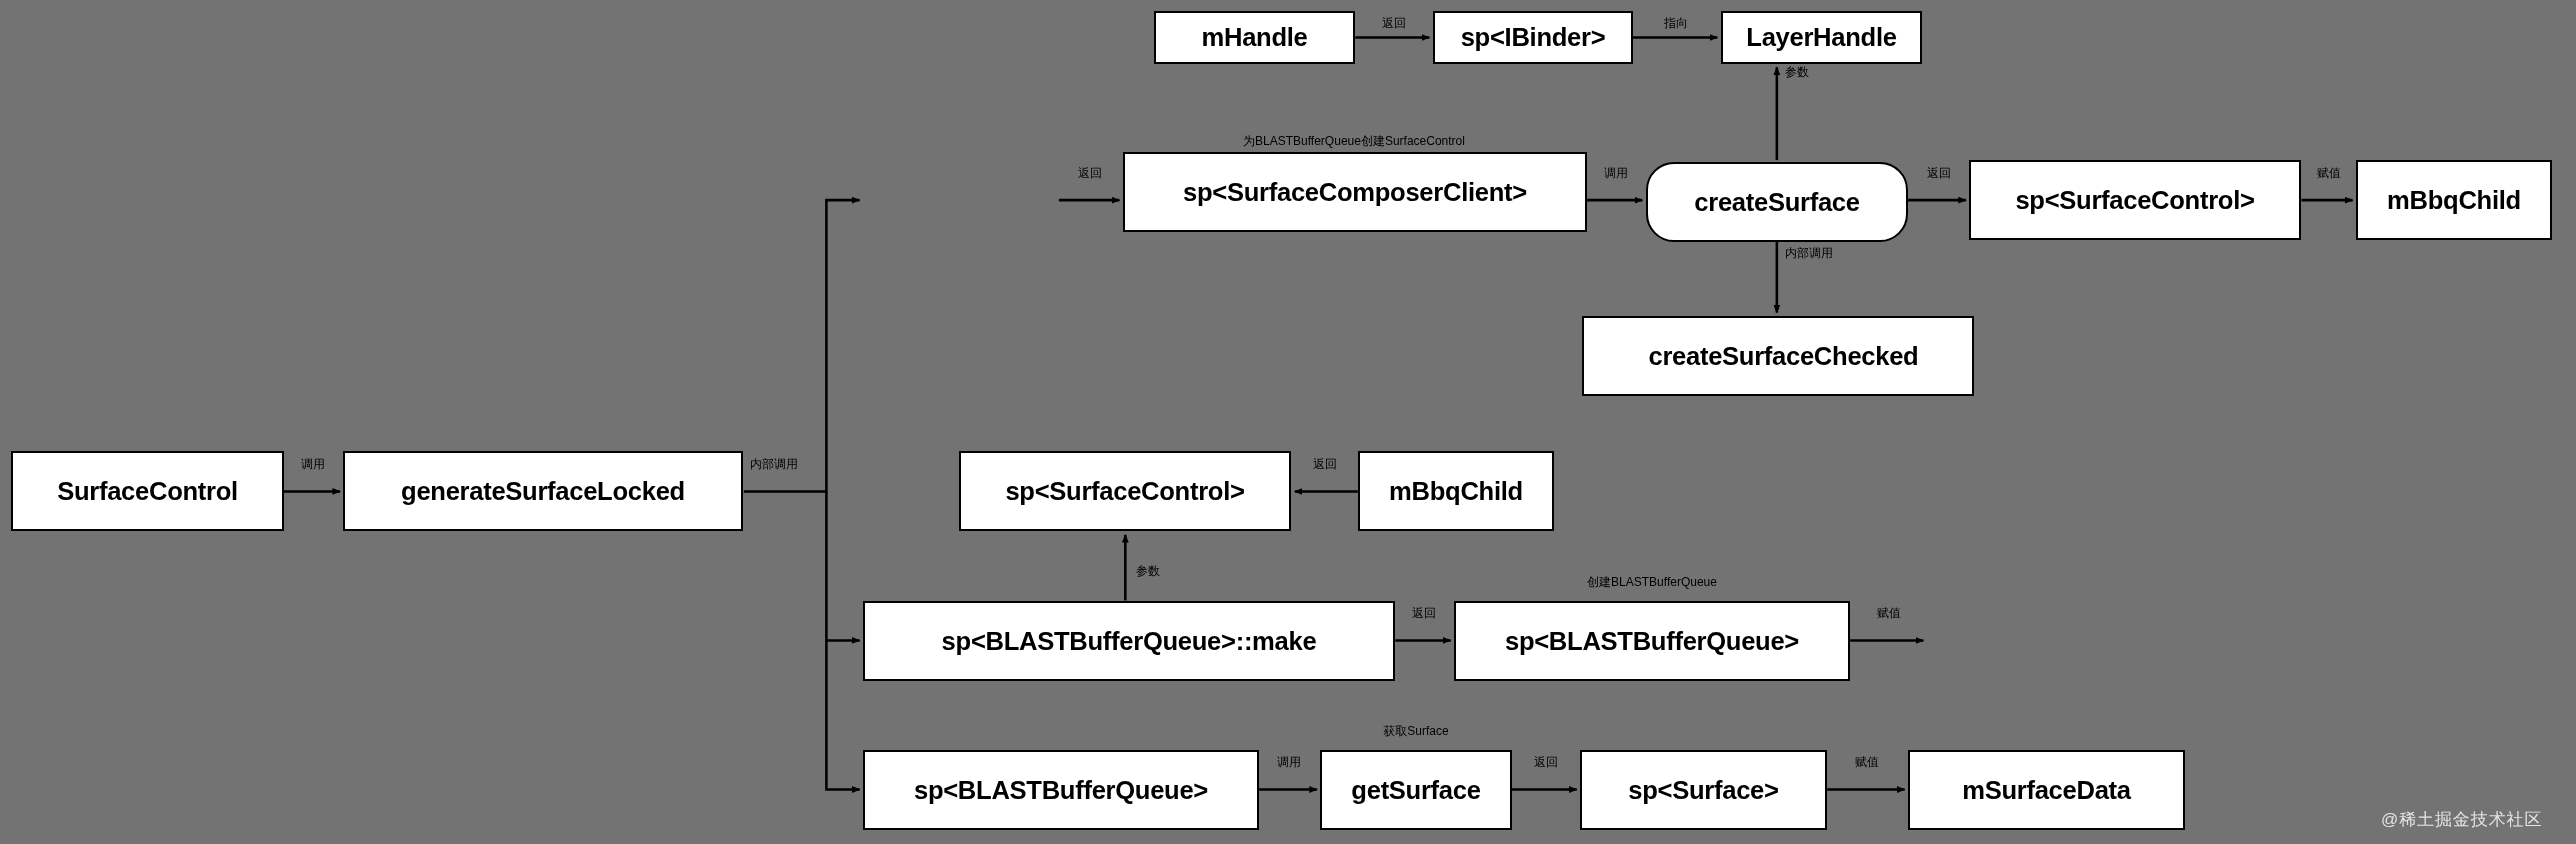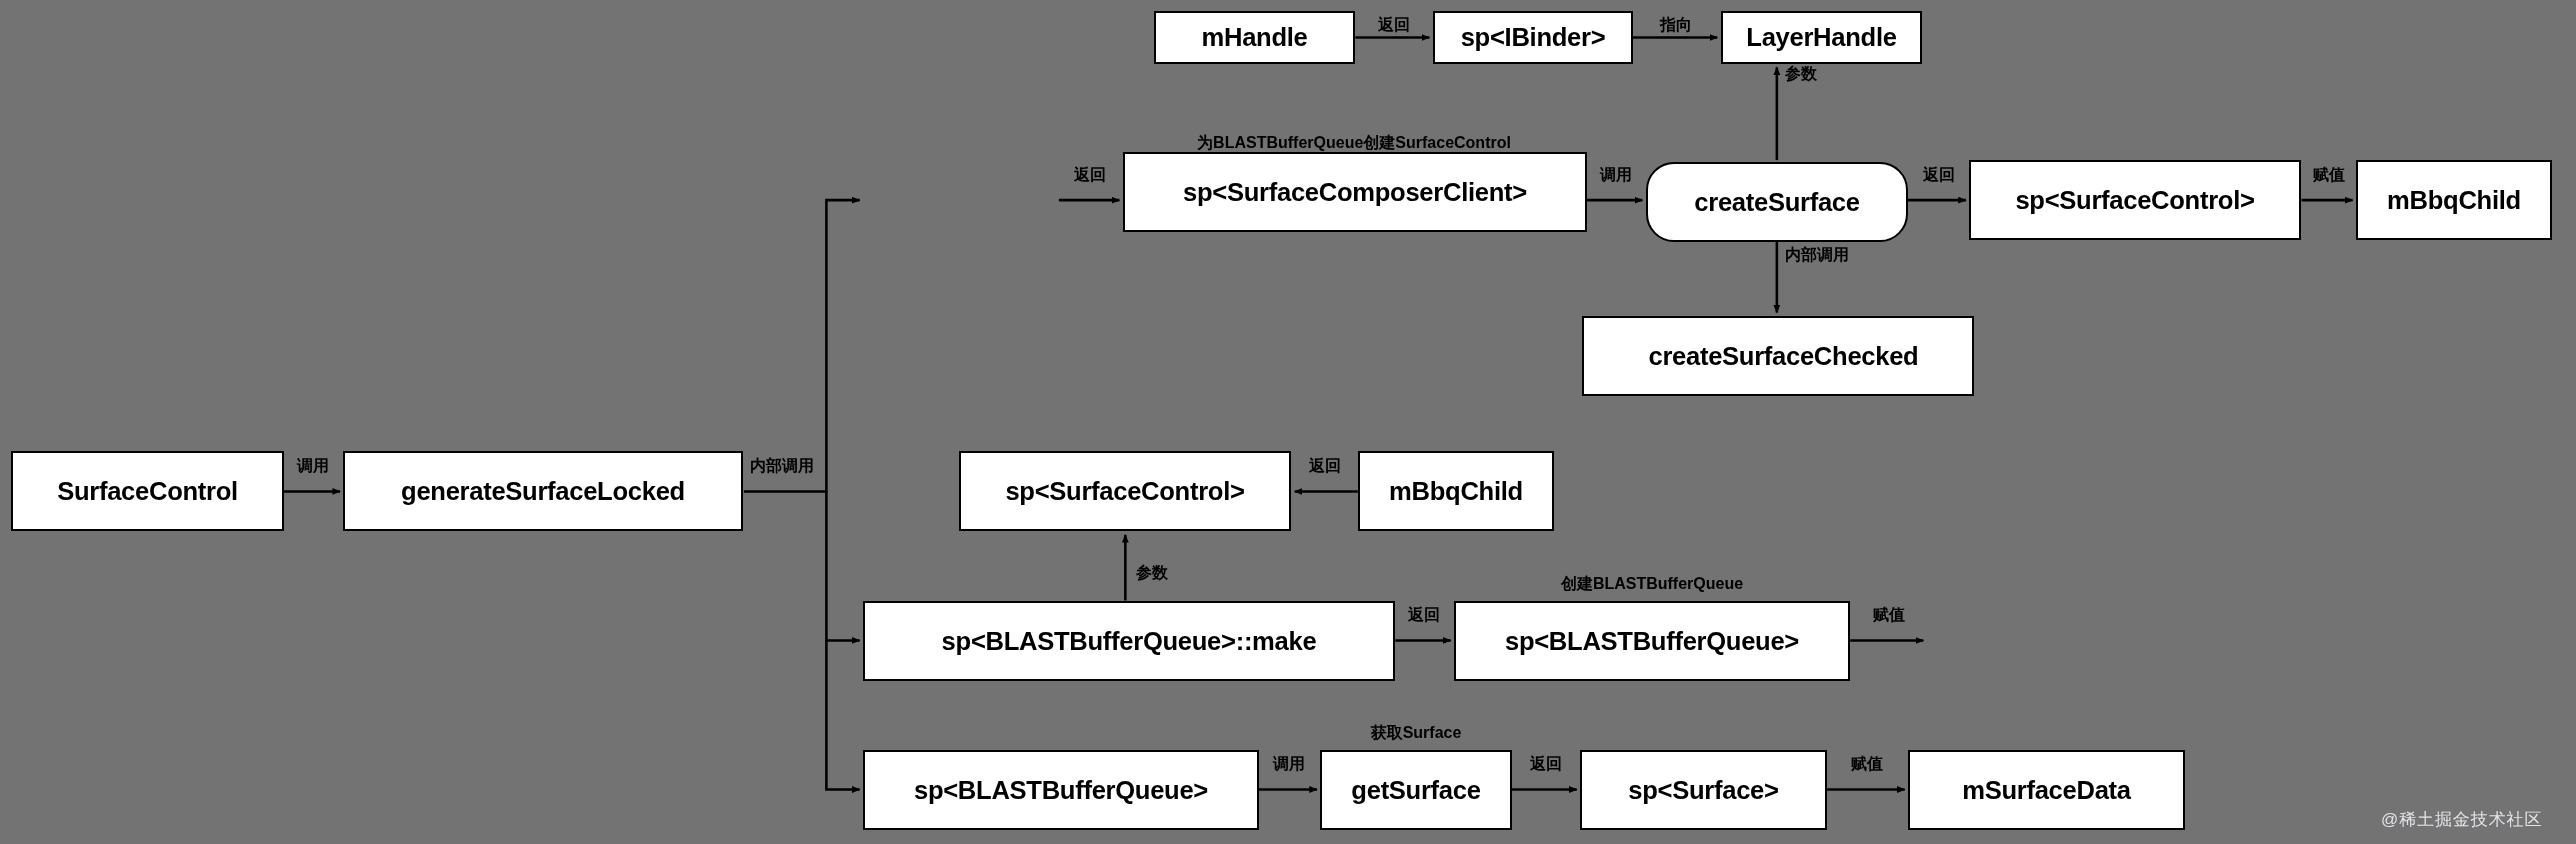--- a/index.html
+++ b/index.html
@@ -28,22 +28,22 @@
     text-align: center;
     font-weight: bold;
     color: #000000;
     font-size: 25.6px;
     letter-spacing: -0.3px;
     line-height: 1.1;
     padding: 0 5.1px;
   }
   .edge-label {
     position: absolute;
-    font-size: 16px;
-    font-weight: bold;
+    font-size: 12px;
+    font-weight: normal;
     color: #000000;
     white-space: nowrap;
     letter-spacing: 0px;
     line-height: 1;
   }
   .edge-label.center {
     transform: translateX(-50%);
   }
   svg.wires {
     position: absolute;

